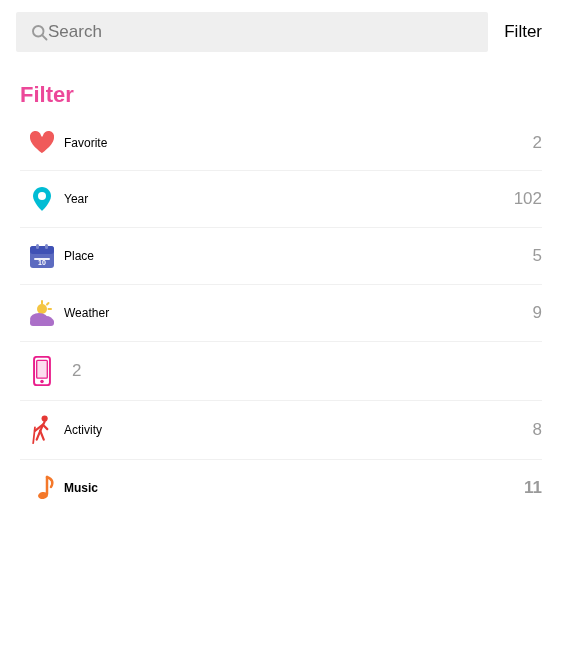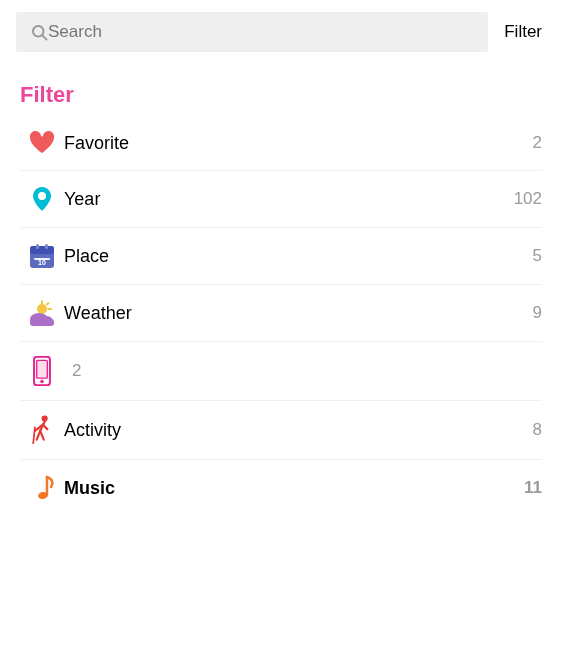--- a/index.html
+++ b/index.html
@@ -92,21 +92,21 @@
     .icon-wrap {
       width: 44px;
       display: flex;
       align-items: center;
       justify-content: center;
       flex-shrink: 0;
     }
 
     .item-label {
       flex: 1;
-      font-size: 18px;
+      font-size: 12px;
       color: #000000;
     }
 
     .item-count {
       font-size: 17px;
       color: #9a9a9a;
       margin-left: 8px;
     }
 
     

